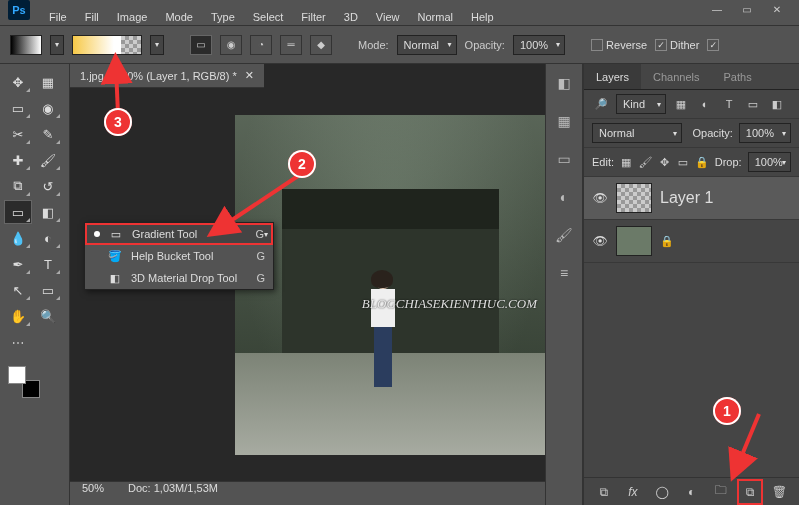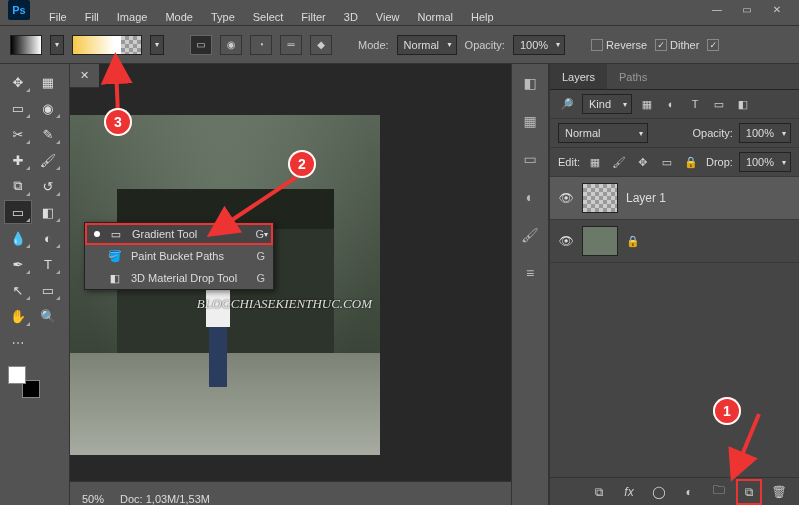--- a/index.html
+++ b/index.html
@@ -25,50 +25,50 @@
 .tool-row{display:flex;gap:2px}
 .tool{width:28px;height:24px;display:flex;align-items:center;justify-content:center;color:#ddd;font-size:13px;border:1px solid transparent;position:relative}
 .tool.sel-t{background:#2b2b2b;border-color:#666}
 .tool .corner{position:absolute;right:1px;bottom:1px;width:0;height:0;border-right:4px solid #aaa;border-top:4px solid transparent}
 .fgbg{position:relative;width:32px;height:32px;margin:10px 0 0 4px}
 .fgbg .fg,.fgbg .bg{position:absolute;width:18px;height:18px;border:1px solid #888}
 .fgbg .fg{background:#fff;top:0;left:0;z-index:2}
 .fgbg .bg{background:#000;right:0;bottom:0}
 .canvas-area{flex:1;background:#282828;display:flex;flex-direction:column;overflow:hidden}
 .doc-tab{height:24px;background:#535353;display:flex;align-items:center;padding:0 10px;gap:8px;font-size:11px;border-bottom:1px solid #333;width:fit-content}
-.canvas-wrap{flex:1;display:flex;align-items:center;justify-content:flex-start;position:relative}
+.canvas-wrap{flex:1;display:flex;align-items:center;justify-content:flex-end;position:relative}
 .canvas{width:310px;height:340px;background:#7a8a78;position:relative;overflow:hidden}
 .photo{position:absolute;inset:0;background:
  linear-gradient(180deg,rgba(255,255,255,.15),rgba(0,0,0,.25)),
  radial-gradient(ellipse at 50% 30%,#5a6b58 0%,#3c4a3a 70%),
  repeating-linear-gradient(90deg,#3a4538 0 14px,#45543f 14px 28px)}
 .house{position:absolute;left:15%;right:15%;top:22%;bottom:28%;background:#2d342b;border-top:40px solid #1f241d}
 .ground{position:absolute;left:0;right:0;bottom:0;height:30%;background:linear-gradient(180deg,#7c8376,#a7aba1)}
 .person{position:absolute;left:42%;bottom:18%;width:36px;height:120px}
 .person .head{width:16px;height:16px;background:#e6c9b5;border-radius:50%;margin:0 auto}
 .person .hair{position:absolute;top:-3px;left:6px;width:22px;height:18px;background:#2a221c;border-radius:50% 50% 40% 40%}
 .person .body{width:24px;height:38px;background:#efefef;margin:0 auto}
 .person .legs{width:18px;height:60px;background:#2b3d5e;margin:0 auto}
 .wm{position:absolute;right:8px;bottom:42%;color:rgba(255,255,255,.85);font-family:Georgia,serif;font-style:italic;font-size:13px;text-shadow:0 0 2px #000}
-.status{height:24px;background:#535353;display:flex;align-items:flex-end;gap:16px;padding:0 12px;border-top:1px solid #333}
+.status{height:24px;background:#535353;display:flex;align-items:flex-start;gap:24px;padding:0 12px;border-top:1px solid #333}
 .right-dock{width:38px;background:#535353;border-left:1px solid #333;border-right:1px solid #333;padding:8px 0;display:flex;flex-direction:column;align-items:center;gap:16px}
 .right-dock .dicon{width:24px;height:22px;display:flex;align-items:center;justify-content:center;color:#bbb;font-size:14px}
-.panels{width:250px;background:#454545;display:flex;flex-direction:column;border-left:1px solid #333}
+.panels{width:216px;background:#454545;display:flex;flex-direction:column;border-left:1px solid #333}
 .p-tabs{height:26px;display:flex;border-bottom:1px solid #222}
 .p-tab{padding:0 12px;line-height:26px;color:#999}
 .p-tab.active{background:#3a3a3a;color:#ddd}
 .p-row{display:flex;align-items:center;gap:6px;padding:4px 8px;border-bottom:1px solid #383838}
 .p-row .picon{width:18px;height:18px;display:flex;align-items:center;justify-content:center;color:#ccc;font-size:11px}
 .layers{flex:1;overflow:auto}
 .layer{display:flex;align-items:center;gap:8px;padding:6px 8px;border-bottom:1px solid #383838}
 .layer.active{background:#5a5a5a}
 .eye{width:16px;height:16px;display:flex;align-items:center;justify-content:center;font-size:12px}
 .thumb{width:36px;height:30px;border:1px solid #222;background:repeating-conic-gradient(#999 0 25%,#ccc 0 50%) 0 0/8px 8px}
 .thumb.bg{background:#6b7a68}
-.lname{flex:1;font-size:12px}
+.lname{flex:1;font-size:16px}
 .lname.ital{font-style:italic}
 .lock{font-size:11px;color:#ccc}
 .footer{height:28px;display:flex;align-items:center;justify-content:flex-end;gap:10px;padding:0 10px;border-top:1px solid #333}
 .footer .fi{width:20px;height:20px;display:flex;align-items:center;justify-content:center;color:#ccc;font-size:12px}
 .footer .fi.hl{outline:2px solid #e33;outline-offset:1px}
 .ctx-menu{position:absolute;left:84px;top:222px;width:190px;background:#535353;border:1px solid #222;box-shadow:2px 2px 6px rgba(0,0,0,.5);z-index:50}
 .ctx-item{display:flex;align-items:center;height:22px;padding:0 8px;gap:8px;font-size:11px}
 .ctx-item.sel{outline:2px solid #e33;outline-offset:-2px}
 .ctx-item .dot{width:6px;height:6px;background:#fff;border-radius:50%}
 .ctx-item .spacer{flex:1}
@@ -182,20 +182,21 @@
         <div class="tool">⋯</div>
       </div>
     <div class="fgbg">
         <div class="bg"></div>
         <div class="fg"></div>
       </div>
   </div>
 
   <div class="canvas-area">
     <div class="doc-tab">
+      <span>1.jpg @ 50% (Layer 1, RGB/8) *</span>
         <span>✕</span>
     </div>
     <div class="canvas-wrap">
       <div class="canvas">
         <div class="photo"></div>
         <div class="house"></div>
         <div class="ground"></div>
         <div class="person">
             <div class="hair"></div>
             <div class="head"></div>
@@ -216,20 +217,21 @@
     <div class="dicon">▦</div>
     <div class="dicon">▭</div>
     <div class="dicon">◐</div>
     <div class="dicon">🖌</div>
     <div class="dicon">≡</div>
   </div>
 
   <div class="panels">
     <div class="p-tabs">
       <div class="p-tab active">Layers</div>
+      <div class="p-tab">Channels</div>
       <div class="p-tab">Paths</div>
     </div>
     <div class="p-row">
       <span class="picon">🔎</span>
       <div class="sel" style="min-width:50px">
           <span>Kind</span>
         </div>
       <span class="picon">▦</span>
       <span class="picon">◐</span>
       <span class="picon">T</span>
@@ -287,21 +289,21 @@
   <div class="ctx-item sel">
     <span class="dot"></span>
     <span class="ctx-ico">▭</span>
     <span>Gradient Tool</span>
       <span class="spacer"></span>
       <span class="sc">G</span>
   </div>
   <div class="ctx-item">
     <span style="width:6px"></span>
     <span class="ctx-ico">🪣</span>
-    <span>Paint Bucket Paths</span>
+    <span>Help Bucket Tool</span>
       <span class="spacer"></span>
       <span class="sc">G</span>
   </div>
   <div class="ctx-item">
     <span style="width:6px"></span>
     <span class="ctx-ico">◧</span>
     <span>3D Material Drop Tool</span>
       <span class="spacer"></span>
       <span class="sc">G</span>
   </div>

